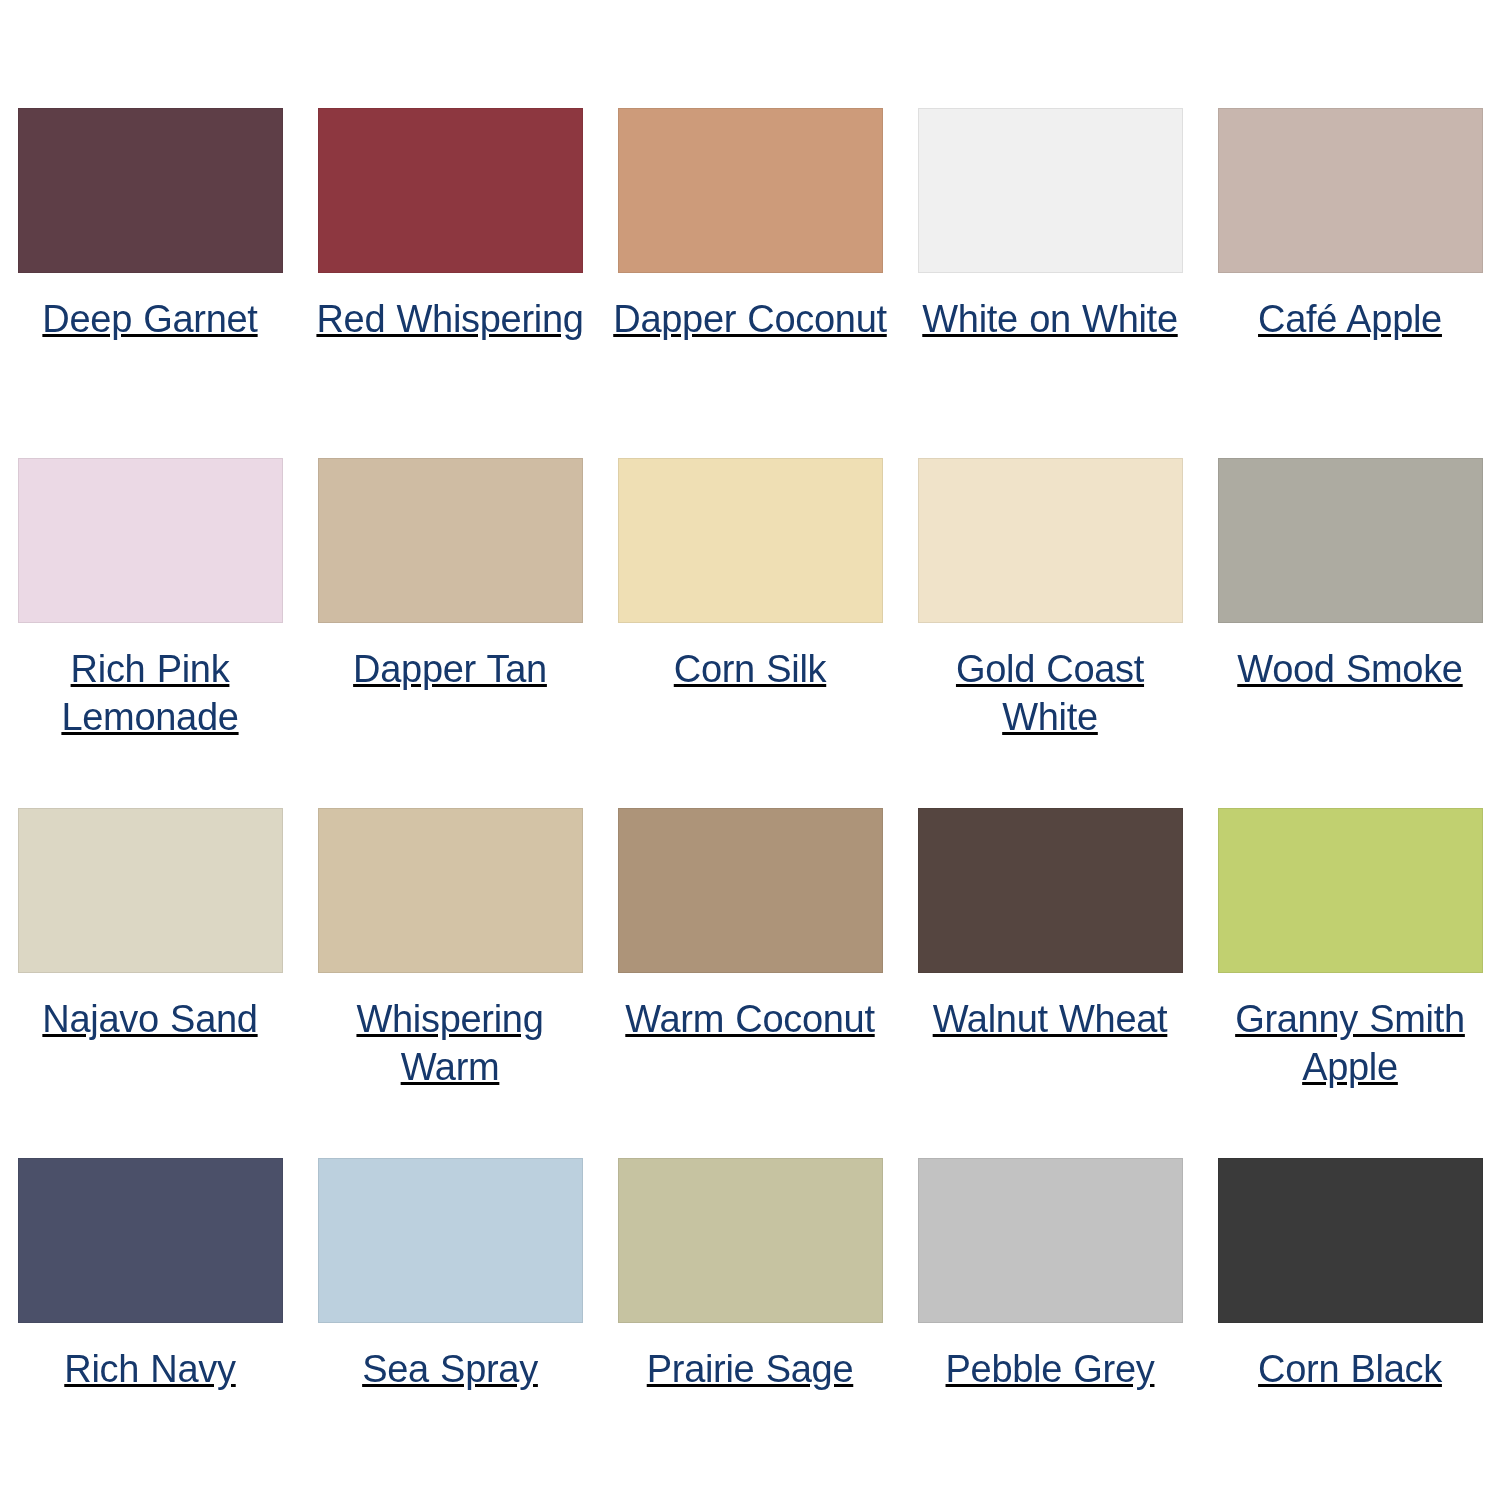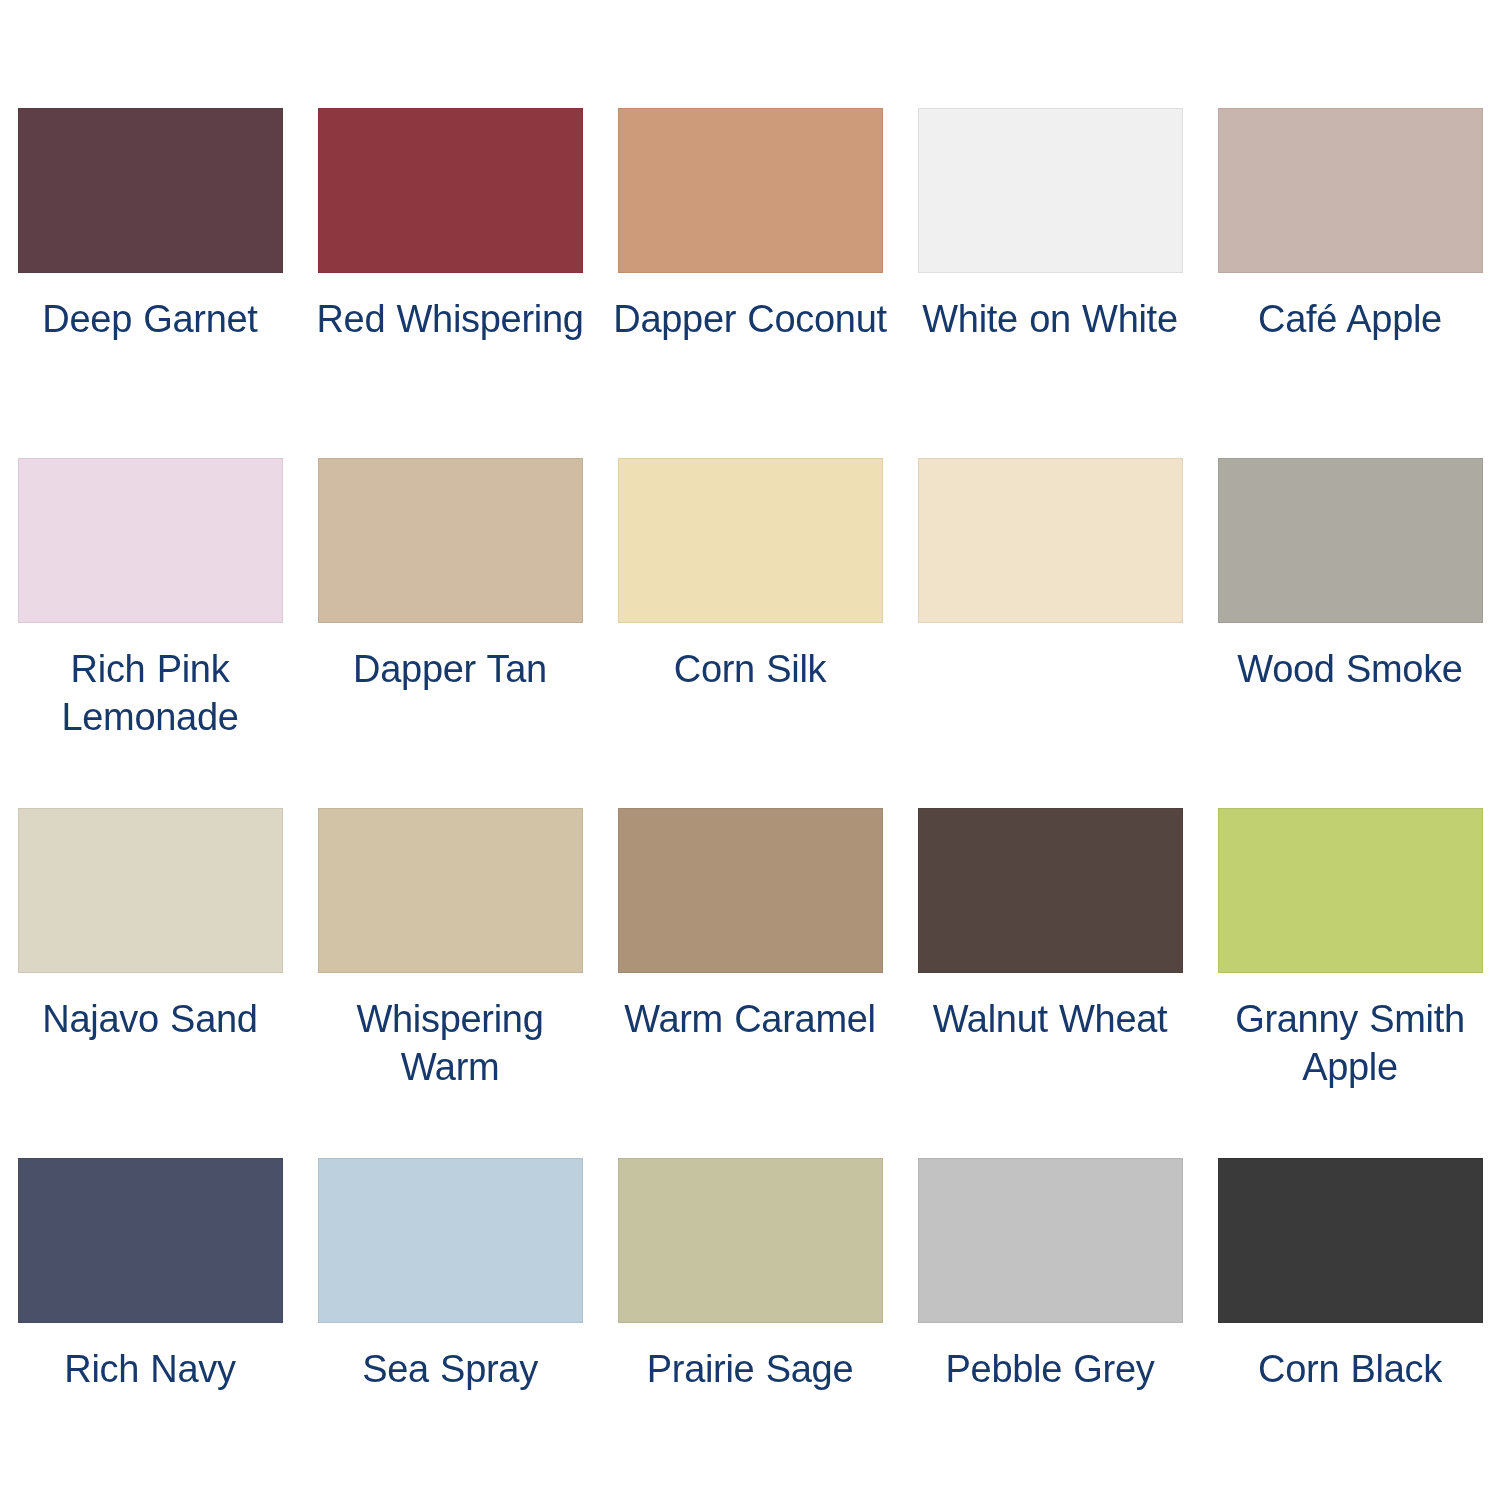--- a/index.html
+++ b/index.html
@@ -12,20 +12,21 @@
     height: 1500px;
     font-family: "Liberation Sans", sans-serif;
     overflow: hidden;
   }
   #palette-sheet {
     width: 1500px;
     height: 1500px;
     box-sizing: border-box;
     padding: 108px 0 0 0;
     background: #ffffff;
+    text-decoration: underline;
   }
   .swatch-grid {
     display: grid;
     grid-template-columns: repeat(5, 300px);
     grid-template-rows: repeat(4, 350px);
     justify-content: center;
     align-content: start;
   }
   .swatch-cell {
     width: 300px;
@@ -89,36 +90,37 @@
       <div class="swatch-cell">
         <div class="swatch-chip" style="background-color: rgb(207, 188, 163);"></div>
         <div class="swatch-label">Dapper Tan</div>
       </div>
       <div class="swatch-cell">
         <div class="swatch-chip" style="background-color: rgb(239, 223, 180);"></div>
         <div class="swatch-label">Corn Silk</div>
       </div>
       <div class="swatch-cell">
         <div class="swatch-chip" style="background-color: rgb(240, 227, 201);"></div>
+        <div class="swatch-label">Gold Coast White</div>
       </div>
       <div class="swatch-cell">
         <div class="swatch-chip" style="background-color: rgb(173, 171, 161);"></div>
         <div class="swatch-label">Wood Smoke</div>
       </div>
       <div class="swatch-cell">
         <div class="swatch-chip" style="background-color: rgb(220, 215, 196);"></div>
         <div class="swatch-label">Najavo Sand</div>
       </div>
       <div class="swatch-cell">
         <div class="swatch-chip" style="background-color: rgb(211, 195, 166);"></div>
         <div class="swatch-label">Whispering Warm</div>
       </div>
       <div class="swatch-cell">
         <div class="swatch-chip" style="background-color: rgb(173, 148, 121);"></div>
-        <div class="swatch-label">Warm Caramel</div>
+        <div class="swatch-label">Warm Coconut</div>
       </div>
       <div class="swatch-cell">
         <div class="swatch-chip" style="background-color: rgb(85, 69, 64);"></div>
         <div class="swatch-label">Walnut Wheat</div>
       </div>
       <div class="swatch-cell">
         <div class="swatch-chip" style="background-color: rgb(193, 208, 112);"></div>
         <div class="swatch-label">Granny Smith Apple</div>
       </div>
       <div class="swatch-cell">

